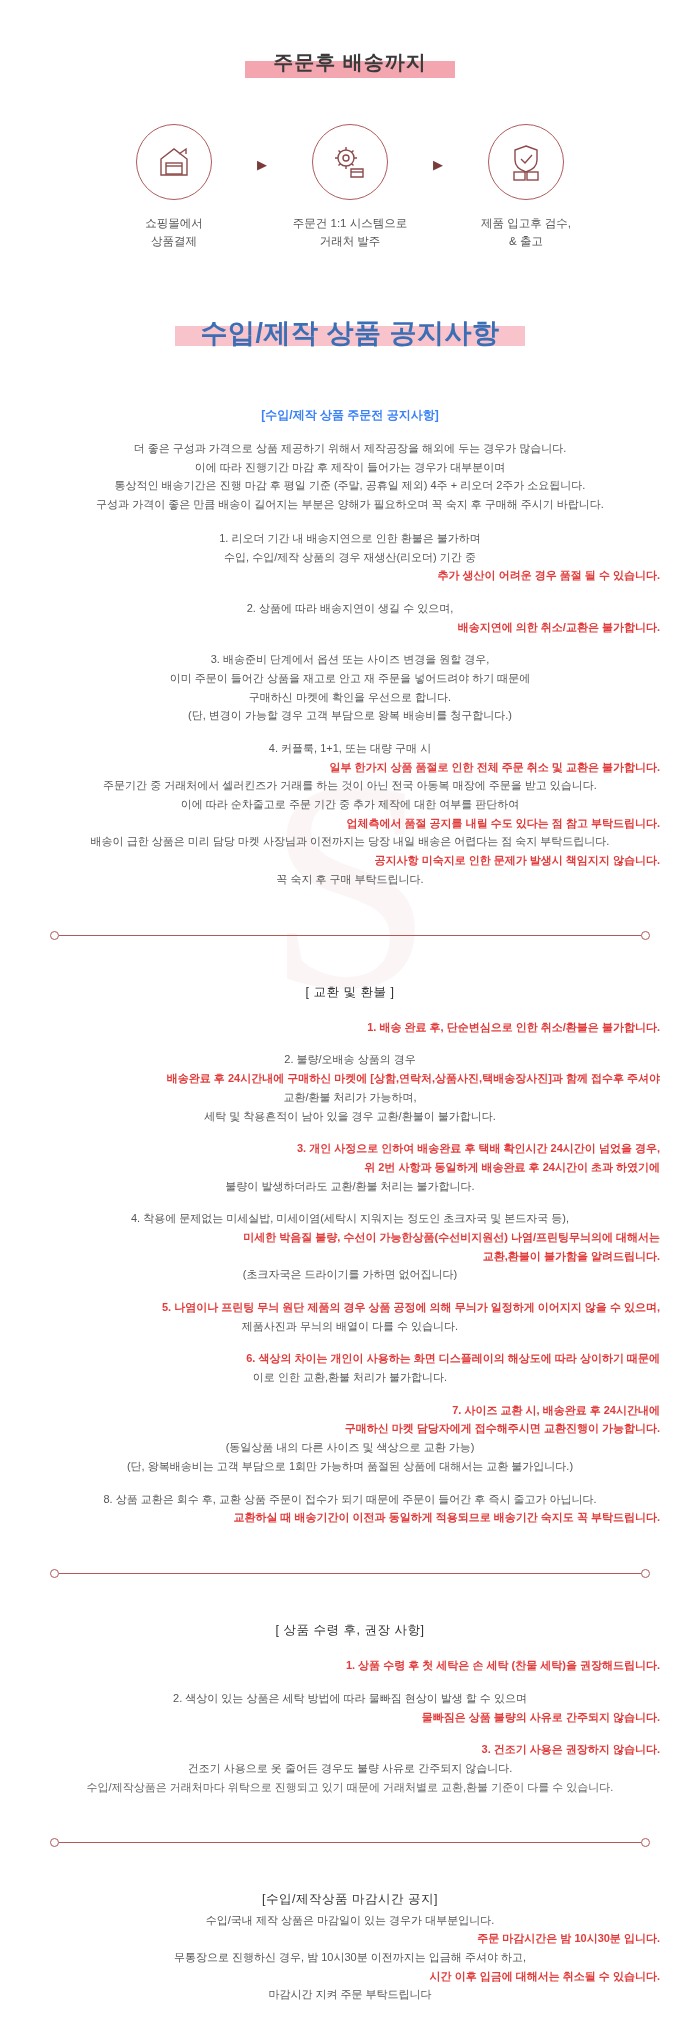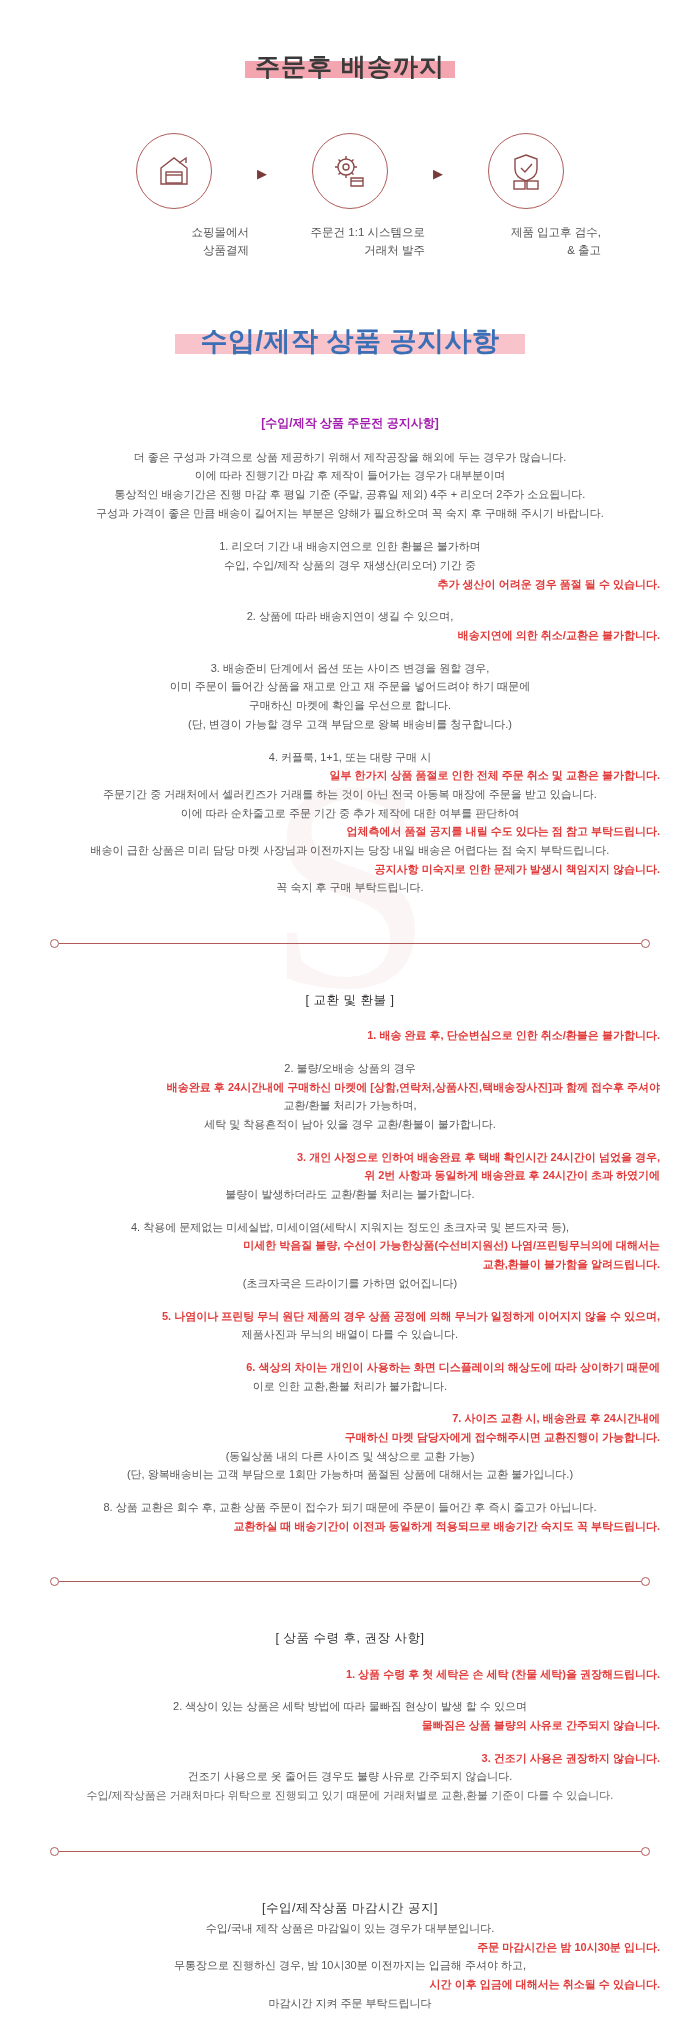--- a/index.html
+++ b/index.html
@@ -42,21 +42,21 @@
   .top-banner .hl {
     position:absolute;
     left:0; right:0;
     top:16px; height:17px;
     background:#f3a6b0;
     z-index:0;
   }
   .top-banner .txt {
     position:relative;
     z-index:1;
-    font-size:25px;
+    font-size:20px;
     font-weight:bold;
     color:#3a3a3a;
     letter-spacing:1px;
   }
 
   
   .steps {
     margin:45px auto 0;
     width:520px;
     display:flex;
@@ -72,21 +72,20 @@
     display:flex;
     align-items:center;
     justify-content:center;
     color:#8d4a4a;
   }
   .step-label {
     font-size:11.5px;
     color:#555;
     line-height:1.6;
     white-space:pre-line;
-    text-align:right;
   }
   .arrow {
     width:26px;
     padding-top:30px;
     text-align:center;
     color:#7a3b3b;
     font-size:13px;
   }
 
   
@@ -109,21 +108,21 @@
     font-weight:bold;
     color:#3b6fb5;
     letter-spacing:0.5px;
   }
 
   
   .block { text-align:center; margin:0 auto; width:620px; }
   .block.mt-lg { margin-top:48px; }
   .hd {
     font-weight:bold;
-    color:#a21caf;
+    color:#3b82f6;
     font-size:12px;
     margin-bottom:14px;
   }
   .hd2 {
     font-weight:normal;
     color:#333333;
     font-size:12.5px;
     letter-spacing:0.5px;
   }
   p { margin:0; }

